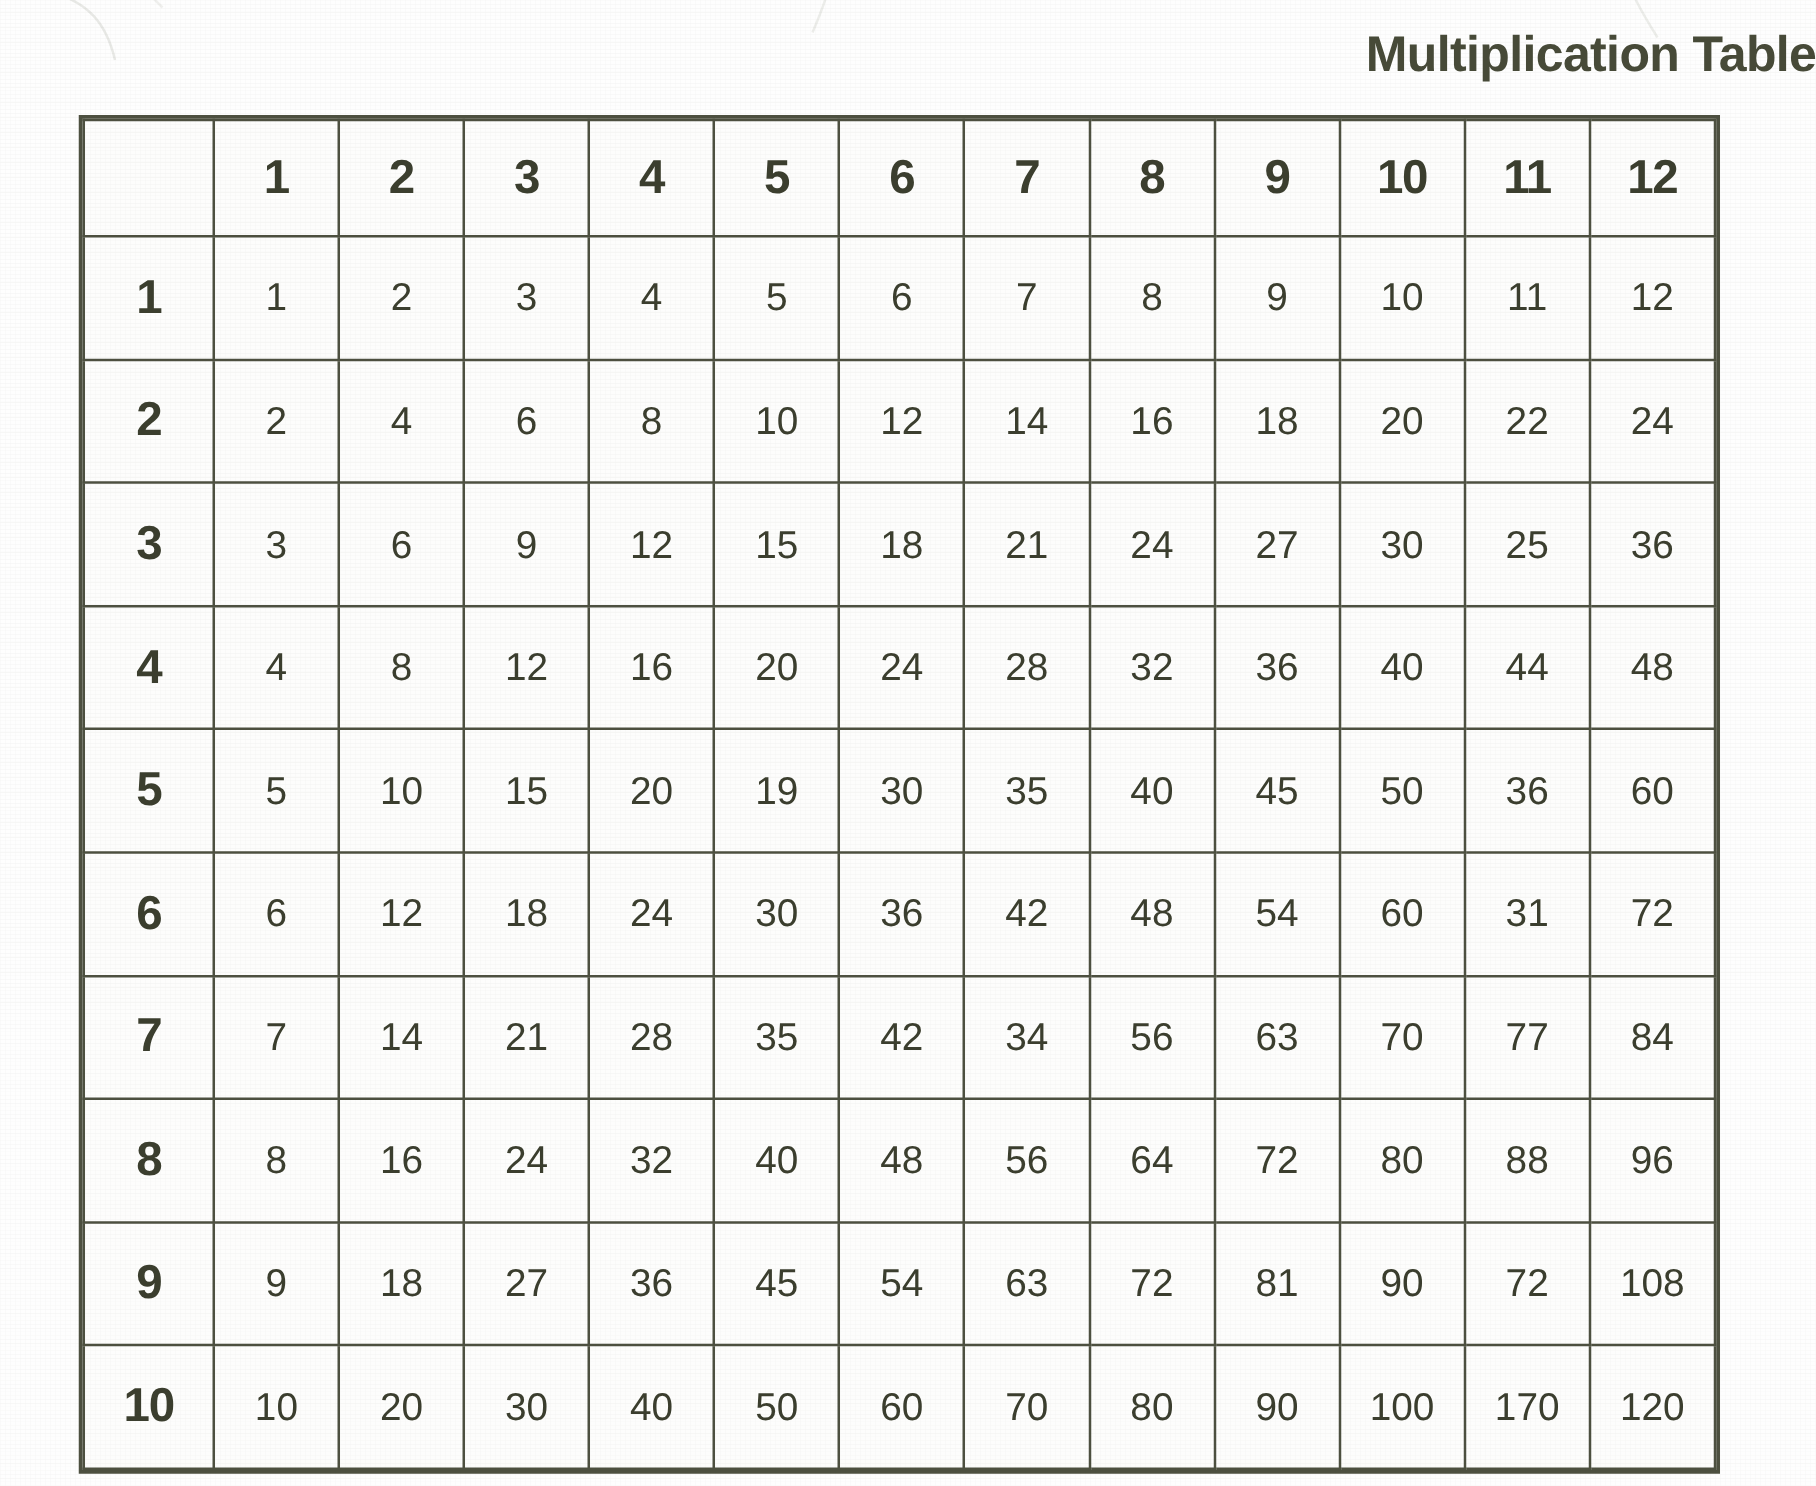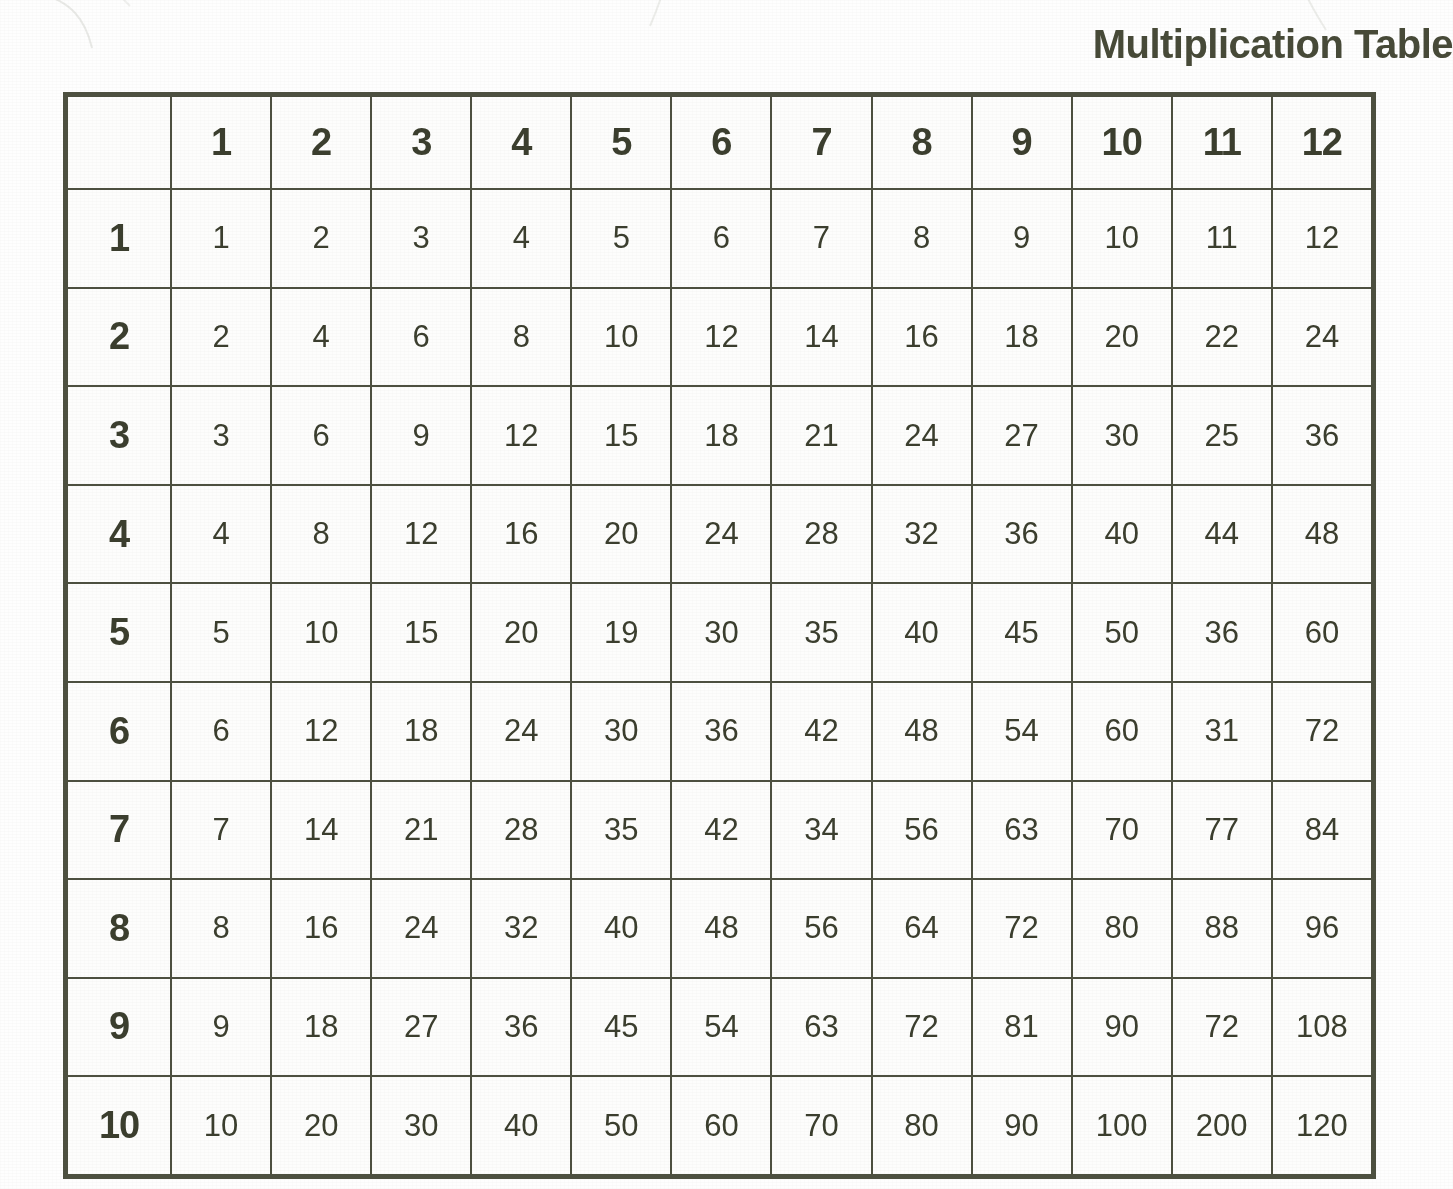--- a/index.html
+++ b/index.html
@@ -332,21 +332,21 @@
             <td class="body-cell">10</td>
             <td class="body-cell">20</td>
             <td class="body-cell">30</td>
             <td class="body-cell">40</td>
             <td class="body-cell">50</td>
             <td class="body-cell">60</td>
             <td class="body-cell">70</td>
             <td class="body-cell">80</td>
             <td class="body-cell">90</td>
             <td class="body-cell">100</td>
-            <td class="body-cell">200</td>
+            <td class="body-cell">170</td>
             <td class="body-cell last-col">120</td>
           </tr>
         </tbody>
     </table>
   </div>
 
   <div id="texture"></div>
 </div>
 
 </body></html>

